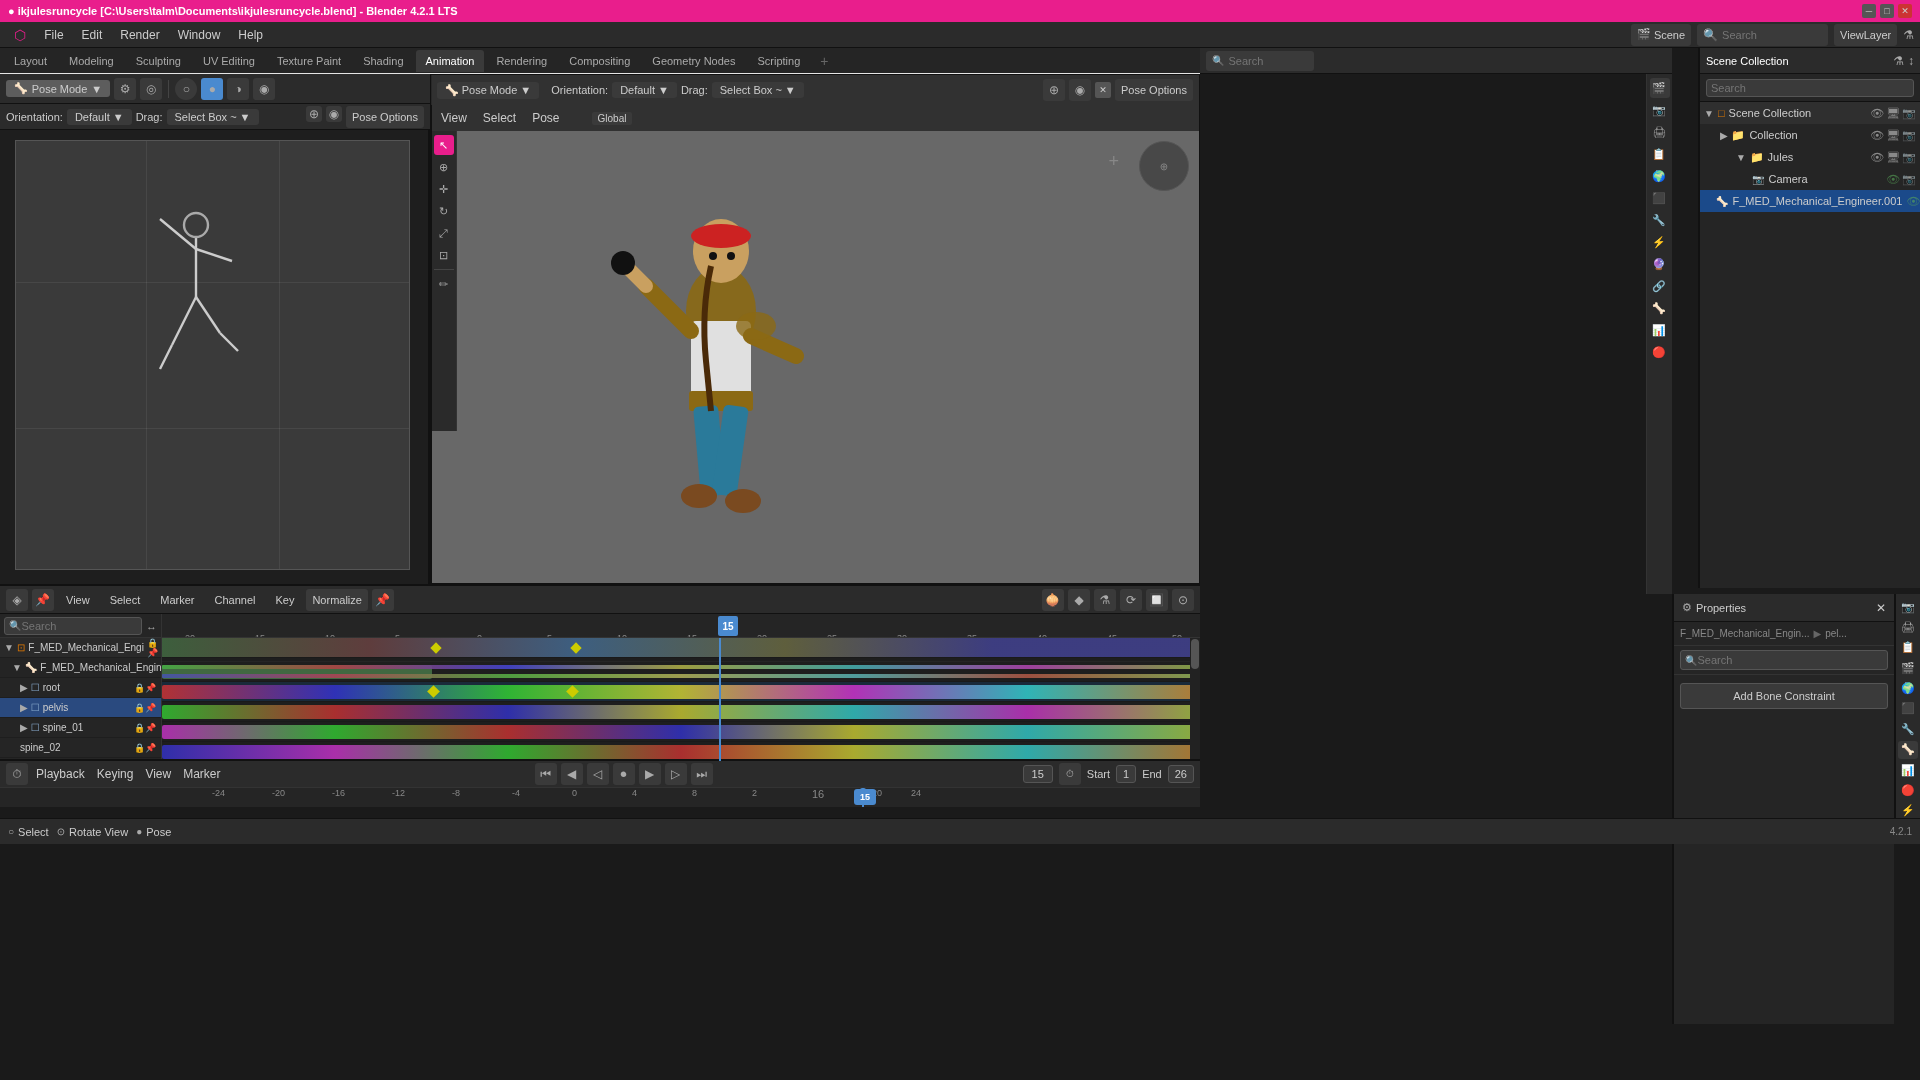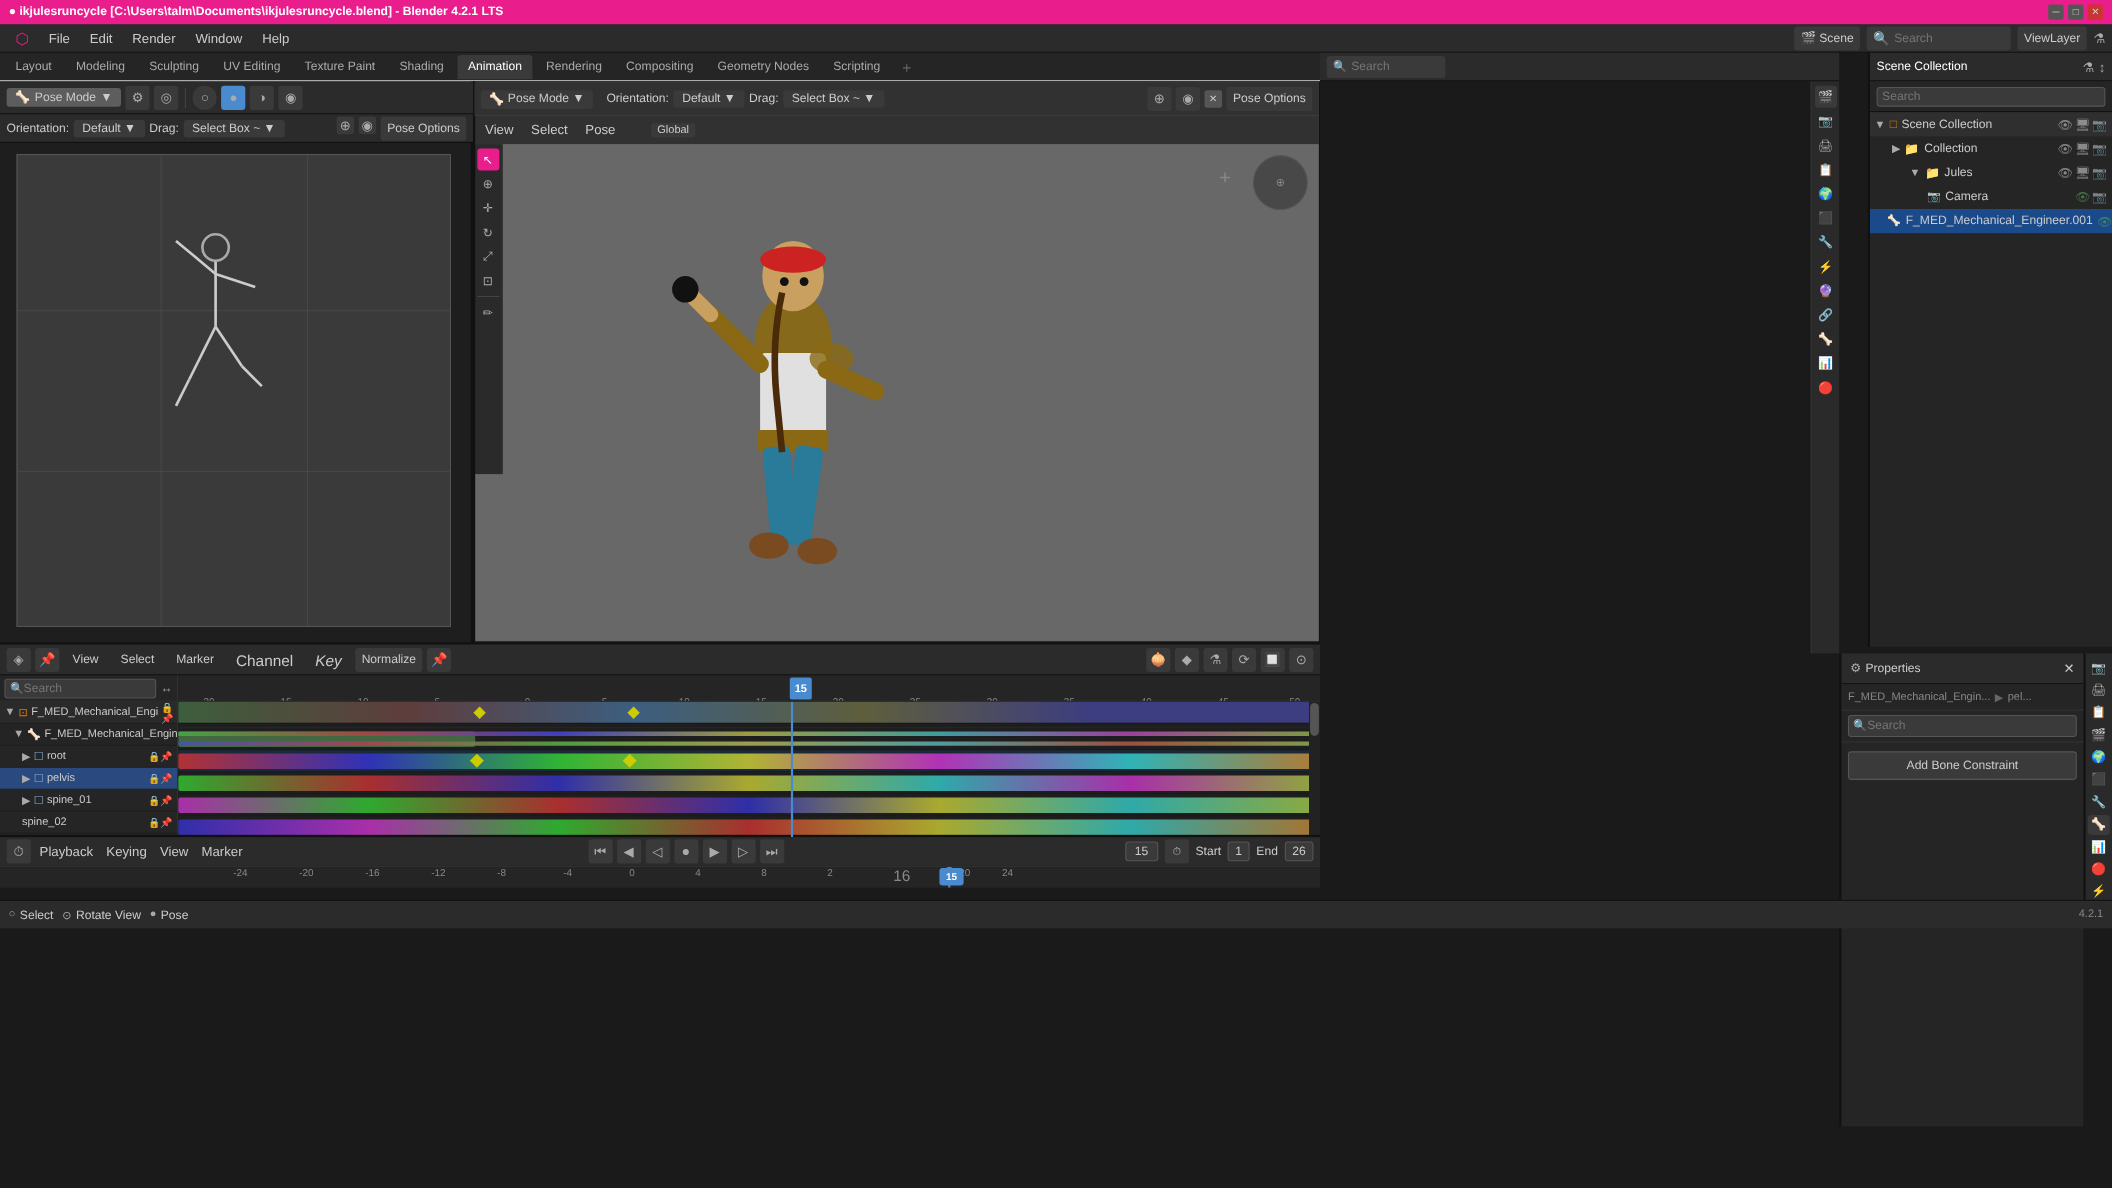--- a/index.html
+++ b/index.html
@@ -696,22 +696,22 @@
 
 <div id="timeline-area" style="position:absolute;top:584px;left:0;width:1200px;height:175px;background:#1a1a1a;border-top:2px solid #111;">
 
   <div style="height:28px;background:#2b2b2b;display:flex;align-items:center;padding:0 6px;gap:4px;border-bottom:1px solid #111;">
 
     <div class="toolbar-icon-btn">◈</div>
     <div class="toolbar-icon-btn">📌</div>
     <span style="font-size:11px;" class="menu-item">View</span>
     <span style="font-size:11px;" class="menu-item">Select</span>
     <span style="font-size:11px;" class="menu-item">Marker</span>
-    <span style="font-size:14px;" class="menu-item">Channel</span>
-    <span style="font-size:14px;font-style:italic;" class="menu-item">Key</span>
+    <span style="font-size:11px;" class="menu-item">Channel</span>
+    <span style="font-size:11px;" class="menu-item">Key</span>
     <div class="toolbar-btn">Normalize</div>
     <div class="toolbar-icon-btn">📌</div>
 
     <div style="margin-left:auto;display:flex;gap:4px;align-items:center;">
       <div class="toolbar-icon-btn">🧅</div>
       <div class="toolbar-icon-btn">◆</div>
       <div class="toolbar-icon-btn">⚗</div>
       <div class="toolbar-icon-btn">⟳</div>
       <div class="toolbar-icon-btn">🔲</div>
       <div class="toolbar-icon-btn">⊙</div>
@@ -878,21 +878,21 @@
     <span style="position:absolute;left:50px;font-size:9px;color:#888;">-24</span>
     <span style="position:absolute;left:110px;font-size:9px;color:#888;">-20</span>
     <span style="position:absolute;left:170px;font-size:9px;color:#888;">-16</span>
     <span style="position:absolute;left:230px;font-size:9px;color:#888;">-12</span>
     <span style="position:absolute;left:290px;font-size:9px;color:#888;">-8</span>
     <span style="position:absolute;left:350px;font-size:9px;color:#888;">-4</span>
     <span style="position:absolute;left:410px;font-size:9px;color:#888;">0</span>
     <span style="position:absolute;left:470px;font-size:9px;color:#888;">4</span>
     <span style="position:absolute;left:530px;font-size:9px;color:#888;">8</span>
     <span style="position:absolute;left:590px;font-size:9px;color:#888;">2</span>
-    <span style="position:absolute;left:650px;font-size:14px;color:#888;">16</span>
+    <span style="position:absolute;left:650px;font-size:11px;color:#888;">16</span>
     <span style="position:absolute;left:710px;font-size:9px;color:#888;">20</span>
     <span style="position:absolute;left:749px;font-size:9px;color:#888;">24</span>
 
     <div style="position:absolute;left:700px;top:0;width:2px;height:100%;background:#4a8acf;"></div>
     <div style="position:absolute;left:696px;top:0;width:10px;height:10px;background:#4a8acf;border-radius:50%;"></div>
 
     <div style="position:absolute;left:692px;top:1px;width:22px;height:16px;background:#4a8acf;border-radius:3px;display:flex;align-items:center;justify-content:center;font-size:9px;color:white;font-weight:bold;">15</div>
   </div>
 </div>
 

